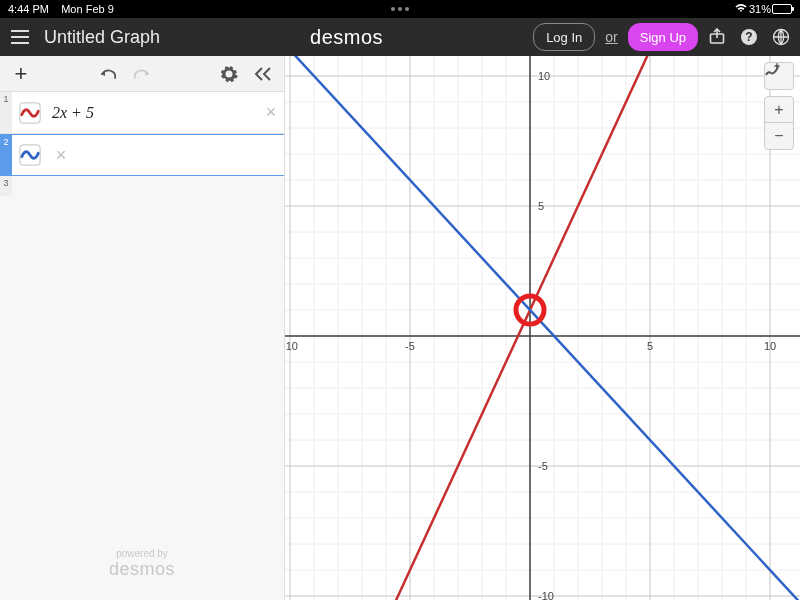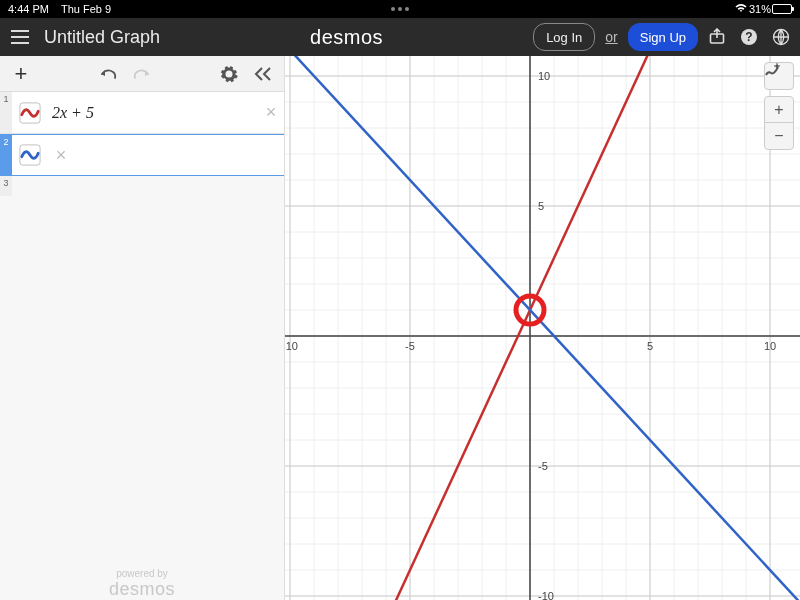--- a/index.html
+++ b/index.html
@@ -14,59 +14,59 @@
   .battery-icon .shell::after{content:"";position:absolute;right:-3px;top:2px;width:2px;height:4px;background:#fff;border-radius:0 1px 1px 0;}
   .battery-icon .fill{height:100%;width:31%;background:#fff;}
   
   .appbar { height: 38px; background: #2b2b2b; color: #eee; display:flex; align-items:center; padding:0 6px; gap:6px; }
   .hamburger{width:28px;height:28px;display:flex;flex-direction:column;justify-content:center;gap:4px;align-items:center;cursor:pointer;}
   .hamburger span{width:18px;height:2px;background:#ddd;display:block;}
   .title{font-size:18px;color:#eaeaea;flex:0 0 auto;margin-left:4px;}
   .brand{flex:1;text-align:center;font-size:20px;color:#fff;letter-spacing:0.5px;}
   .btn{height:28px;padding:0 12px;border-radius:12px;font-size:13px;display:flex;align-items:center;cursor:pointer;}
   .btn-outline{border:1px solid #888;color:#eee;background:transparent;}
-  .btn-primary{background:#1d4ed8;color:#fff;border:none;}
+  .btn-primary{background:#d946ef;color:#fff;border:none;}
   .or{font-size:14px;color:#bbb;margin:0 4px;text-decoration:underline;}
   .hicon{width:26px;height:26px;display:flex;align-items:center;justify-content:center;color:#ddd;cursor:pointer;}
   
   .main{display:flex;height:544px;}
   .sidebar{width:285px;border-right:1px solid #ddd;display:flex;flex-direction:column;background:#f7f7f7;position:relative;}
   .toolbar{height:36px;background:#f2f2f2;border-bottom:1px solid #ddd;display:flex;align-items:center;padding:0 6px;gap:4px;}
   .tool{width:30px;height:28px;display:flex;align-items:center;justify-content:center;color:#555;cursor:pointer;border-radius:4px;}
   .tool.plus{font-size:22px;color:#333;}
   .spacer{flex:1;}
   .tool.dim{color:#bbb;cursor:default;}
   .expr-row{display:flex;align-items:center;background:#fff;border-bottom:1px solid #e3e3e3;min-height:42px;position:relative;}
   .expr-row .color{width:28px;height:28px;margin:0 4px;border-radius:3px;display:flex;align-items:center;justify-content:center;}
   .expr-row .formula{font-family:"Georgia","Times New Roman",serif;font-size:16px;color:#222;flex:1;padding:8px 4px;}
   .expr-row .del{width:26px;color:#bbb;font-size:18px;cursor:pointer;text-align:center;}
   .expr-row.selected{border-top:1px solid #5a9bea;border-bottom:1px solid #5a9bea;}
   .expr-row.selected .idxcol{background:#5a9bea;}
   .idxcol{width:12px;align-self:stretch;background:#eee;display:flex;align-items:flex-start;justify-content:center;font-size:9px;color:#666;padding-top:2px;}
   .wave{width:22px;height:22px;}
-  .powered{position:absolute;bottom:0;width:100%;text-align:center;color:#c8c8c8;font-size:10px;}
+  .powered{position:absolute;bottom:20px;width:100%;text-align:center;color:#c8c8c8;font-size:10px;}
   .powered .d{font-size:18px;letter-spacing:0.5px;}
   
   .graph{flex:1;position:relative;background:#fff;}
   .graph svg{position:absolute;inset:0;}
   .corner-tools{position:absolute;right:6px;top:6px;display:flex;flex-direction:column;gap:6px;}
   .ct{width:30px;height:28px;background:#f4f4f4;border:1px solid #ccc;border-radius:4px;display:flex;align-items:center;justify-content:center;color:#555;cursor:pointer;font-size:16px;}
   .ct.group{height:auto;padding:0;flex-direction:column;}
   .ct.group div{width:100%;height:26px;display:flex;align-items:center;justify-content:center;}
   .ct.group div:first-child{border-bottom:1px solid #ccc;}
   .axis-label{font-size:11px;fill:#444;font-family:Arial,sans-serif;}
 </style>
 </head>
 <body>
 
 <div class="statusbar">
   <div>
     <span>4:44 PM</span>
     &nbsp;&nbsp;
-    <span>Thu Feb 9</span>
+    <span>Mon Feb 9</span>
   </div>
   <div class="center">
       <span></span>
       <span></span>
       <span></span>
     </div>
   <div class="right">
     <span>
       <svg width="14" height="10" viewBox="0 0 14 10">
           <path d="M7 9 L8.2 7.6 Q7 6.6 5.8 7.6 Z M3.6 5.6 Q7 2.8 10.4 5.6 L9.2 6.9 Q7 5.1 4.8 6.9 Z M1.4 3.4 Q7 -1.2 12.6 3.4 L11.4 4.6 Q7 0.9 2.6 4.6 Z" fill="#fff"></path>

